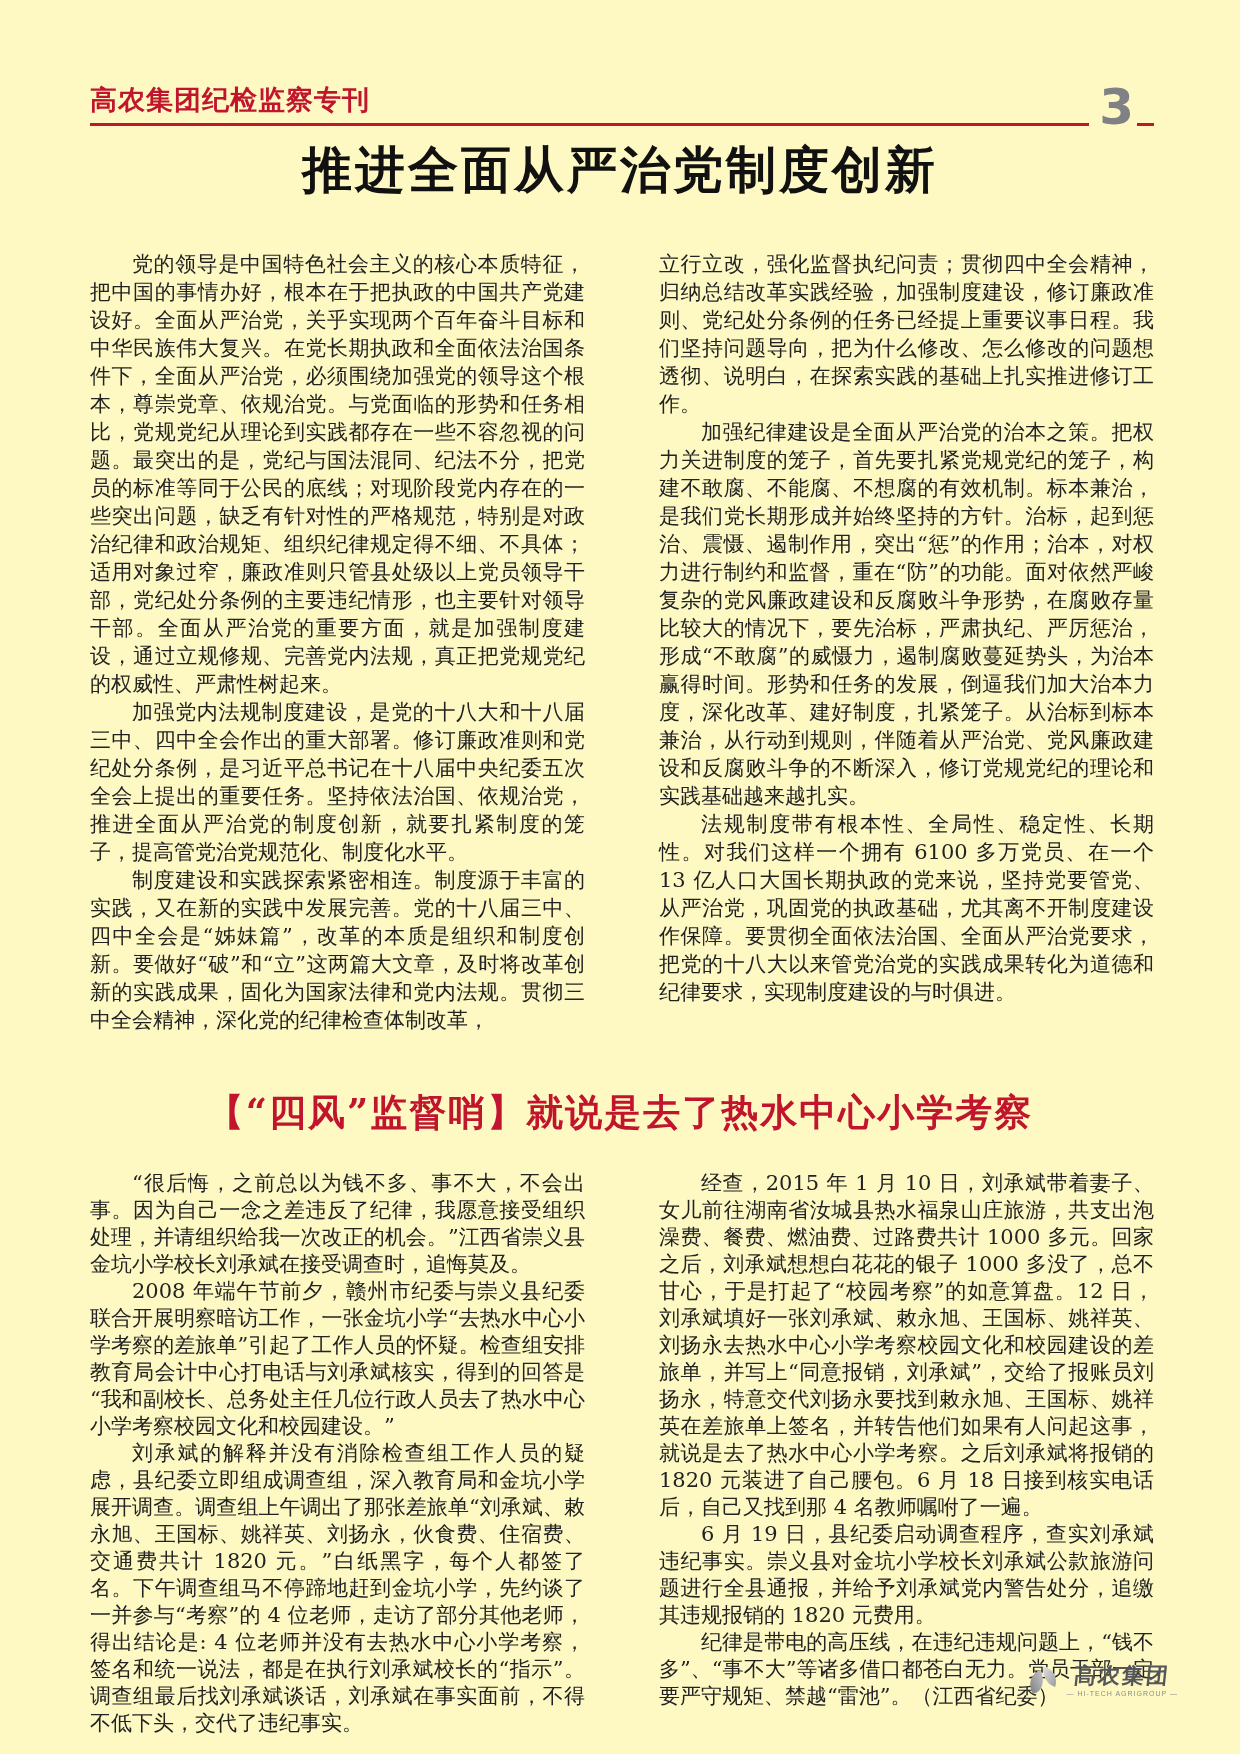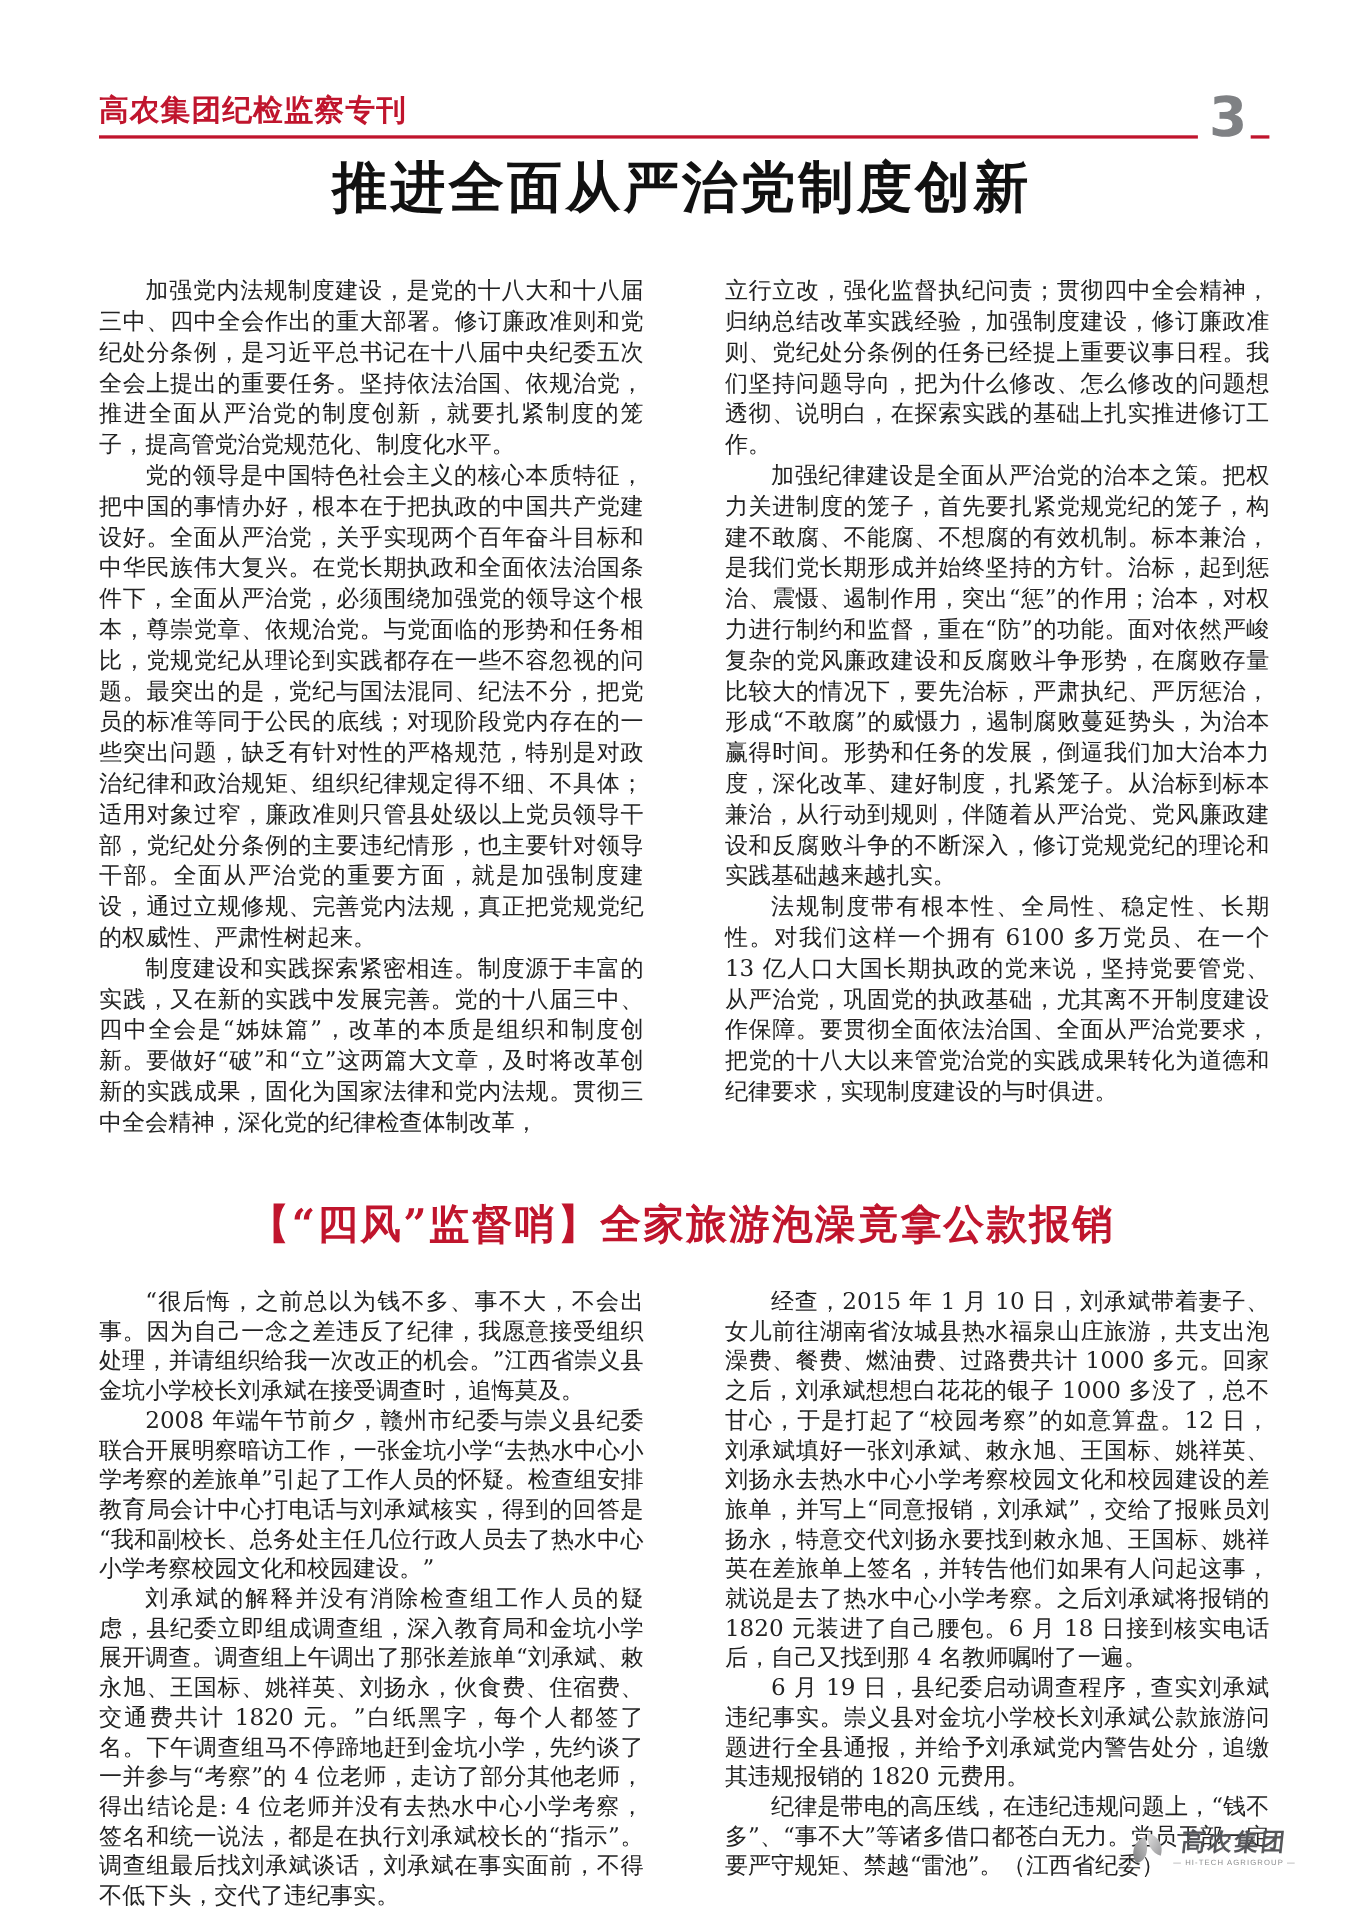--- a/index.html
+++ b/index.html
@@ -7,21 +7,21 @@
     --page-number-gray:#7f8184;
     --logo-gray:#55565a;
     --ink:#1e1e1e;
   }
   *{margin:0;padding:0;box-sizing:border-box;}
   html,body{background:#e8e8e8;}
   .page{
     position:relative;
     width:1240px;height:1754px;
     margin:0 auto;
-    background:#ffffff;
+    background:#fef9c3;
     overflow:hidden;
     font-family:"DejaVu Serif","Liberation Serif",serif;
     color:var(--ink);
   }
   
   .masthead{
     margin:0 86px 0 90px;
     padding-top:82px;
     display:flex;
     align-items:flex-end;
@@ -133,32 +133,32 @@
       <span class="mh-title">高农集团纪检监察专刊</span>
     </div>
     <span class="page-num">3</span>
     <span class="page-num-dash"></span>
   </div>
 
   <h1 class="headline1">推进全面从严治党制度创新</h1>
 
   <div class="cols a1">
     <div class="col">
+      <p>党的领导是中国特色社会主义的核心本质特征，把中国的事情办好，根本在于把执政的中国共产党建设好。全面从严治党，关乎实现两个百年奋斗目标和中华民族伟大复兴。在党长期执政和全面依法治国条件下，全面从严治党，必须围绕加强党的领导这个根本，尊崇党章、依规治党。与党面临的形势和任务相比，党规党纪从理论到实践都存在一些不容忽视的问题。最突出的是，党纪与国法混同、纪法不分，把党员的标准等同于公民的底线；对现阶段党内存在的一些突出问题，缺乏有针对性的严格规范，特别是对政治纪律和政治规矩、组织纪律规定得不细、不具体；适用对象过窄，廉政准则只管县处级以上党员领导干部，党纪处分条例的主要违纪情形，也主要针对领导干部。全面从严治党的重要方面，就是加强制度建设，通过立规修规、完善党内法规，真正把党规党纪的权威性、严肃性树起来。</p>
       <p>加强党内法规制度建设，是党的十八大和十八届三中、四中全会作出的重大部署。修订廉政准则和党纪处分条例，是习近平总书记在十八届中央纪委五次全会上提出的重要任务。坚持依法治国、依规治党，推进全面从严治党的制度创新，就要扎紧制度的笼子，提高管党治党规范化、制度化水平。</p>
-      <p>党的领导是中国特色社会主义的核心本质特征，把中国的事情办好，根本在于把执政的中国共产党建设好。全面从严治党，关乎实现两个百年奋斗目标和中华民族伟大复兴。在党长期执政和全面依法治国条件下，全面从严治党，必须围绕加强党的领导这个根本，尊崇党章、依规治党。与党面临的形势和任务相比，党规党纪从理论到实践都存在一些不容忽视的问题。最突出的是，党纪与国法混同、纪法不分，把党员的标准等同于公民的底线；对现阶段党内存在的一些突出问题，缺乏有针对性的严格规范，特别是对政治纪律和政治规矩、组织纪律规定得不细、不具体；适用对象过窄，廉政准则只管县处级以上党员领导干部，党纪处分条例的主要违纪情形，也主要针对领导干部。全面从严治党的重要方面，就是加强制度建设，通过立规修规、完善党内法规，真正把党规党纪的权威性、严肃性树起来。</p>
       <p>制度建设和实践探索紧密相连。制度源于丰富的实践，又在新的实践中发展完善。党的十八届三中、四中全会是“姊妹篇”，改革的本质是组织和制度创新。要做好“破”和“立”这两篇大文章，及时将改革创新的实践成果，固化为国家法律和党内法规。贯彻三中全会精神，深化党的纪律检查体制改革，</p>
     </div>
     <div class="col">
       <p class="cont">立行立改，强化监督执纪问责；贯彻四中全会精神，归纳总结改革实践经验，加强制度建设，修订廉政准则、党纪处分条例的任务已经提上重要议事日程。我们坚持问题导向，把为什么修改、怎么修改的问题想透彻、说明白，在探索实践的基础上扎实推进修订工作。</p>
       <p>加强纪律建设是全面从严治党的治本之策。把权力关进制度的笼子，首先要扎紧党规党纪的笼子，构建不敢腐、不能腐、不想腐的有效机制。标本兼治，是我们党长期形成并始终坚持的方针。治标，起到惩治、震慑、遏制作用，突出“惩”的作用；治本，对权力进行制约和监督，重在“防”的功能。面对依然严峻复杂的党风廉政建设和反腐败斗争形势，在腐败存量比较大的情况下，要先治标，严肃执纪、严厉惩治，形成“不敢腐”的威慑力，遏制腐败蔓延势头，为治本赢得时间。形势和任务的发展，倒逼我们加大治本力度，深化改革、建好制度，扎紧笼子。从治标到标本兼治，从行动到规则，伴随着从严治党、党风廉政建设和反腐败斗争的不断深入，修订党规党纪的理论和实践基础越来越扎实。</p>
       <p>法规制度带有根本性、全局性、稳定性、长期性。对我们这样一个拥有 6100 多万党员、在一个 13 亿人口大国长期执政的党来说，坚持党要管党、从严治党，巩固党的执政基础，尤其离不开制度建设作保障。要贯彻全面依法治国、全面从严治党要求，把党的十八大以来管党治党的实践成果转化为道德和纪律要求，实现制度建设的与时俱进。</p>
     </div>
   </div>
 
-  <h2 class="headline2">【“四风”监督哨】全家旅游泡澡竟拿公款报销</h2>
+  <h2 class="headline2">【“四风”监督哨】就说是去了热水中心小学考察</h2>
 
   <div class="cols a2">
     <div class="col">
       <p>“很后悔，之前总以为钱不多、事不大，不会出事。因为自己一念之差违反了纪律，我愿意接受组织处理，并请组织给我一次改正的机会。”江西省崇义县金坑小学校长刘承斌在接受调查时，追悔莫及。</p>
       <p>2008 年端午节前夕，赣州市纪委与崇义县纪委联合开展明察暗访工作，一张金坑小学“去热水中心小学考察的差旅单”引起了工作人员的怀疑。检查组安排教育局会计中心打电话与刘承斌核实，得到的回答是“我和副校长、总务处主任几位行政人员去了热水中心小学考察校园文化和校园建设。”</p>
       <p>刘承斌的解释并没有消除检查组工作人员的疑虑，县纪委立即组成调查组，深入教育局和金坑小学展开调查。调查组上午调出了那张差旅单“刘承斌、敕永旭、王国标、姚祥英、刘扬永，伙食费、住宿费、交通费共计 1820 元。”白纸黑字，每个人都签了名。下午调查组马不停蹄地赶到金坑小学，先约谈了一并参与“考察”的 4 位老师，走访了部分其他老师，得出结论是: 4 位老师并没有去热水中心小学考察，签名和统一说法，都是在执行刘承斌校长的“指示”。调查组最后找刘承斌谈话，刘承斌在事实面前，不得不低下头，交代了违纪事实。</p>
     </div>
     <div class="col">
       <p>经查，2015 年 1 月 10 日，刘承斌带着妻子、女儿前往湖南省汝城县热水福泉山庄旅游，共支出泡澡费、餐费、燃油费、过路费共计 1000 多元。回家之后，刘承斌想想白花花的银子 1000 多没了，总不甘心，于是打起了“校园考察”的如意算盘。12 日，刘承斌填好一张刘承斌、敕永旭、王国标、姚祥英、刘扬永去热水中心小学考察校园文化和校园建设的差旅单，并写上“同意报销，刘承斌”，交给了报账员刘扬永，特意交代刘扬永要找到敕永旭、王国标、姚祥英在差旅单上签名，并转告他们如果有人问起这事，就说是去了热水中心小学考察。之后刘承斌将报销的 1820 元装进了自己腰包。6 月 18 日接到核实电话后，自己又找到那 4 名教师嘱咐了一遍。</p>
       <p>6 月 19 日，县纪委启动调查程序，查实刘承斌违纪事实。崇义县对金坑小学校长刘承斌公款旅游问题进行全县通报，并给予刘承斌党内警告处分，追缴其违规报销的 1820 元费用。</p>

